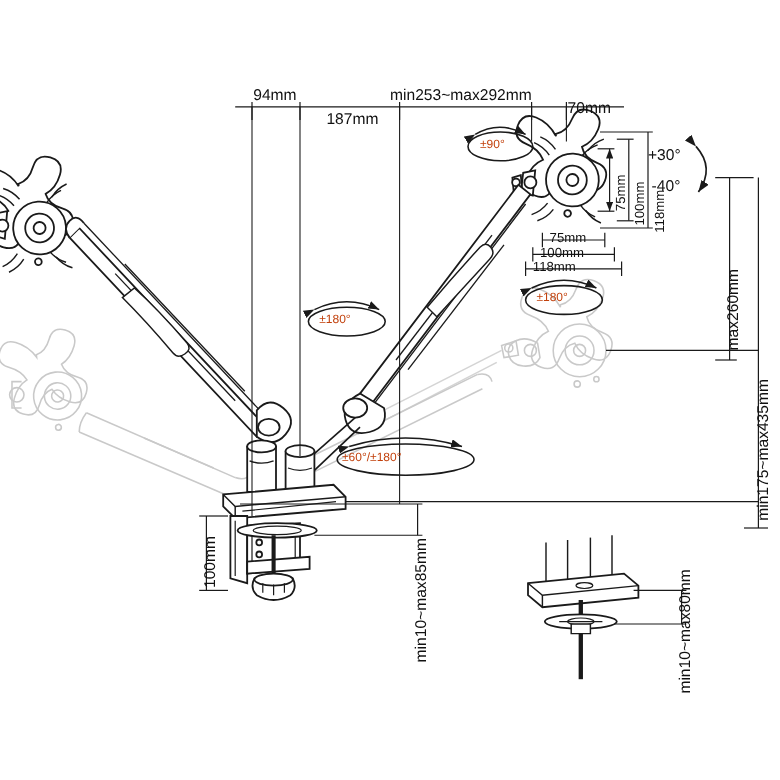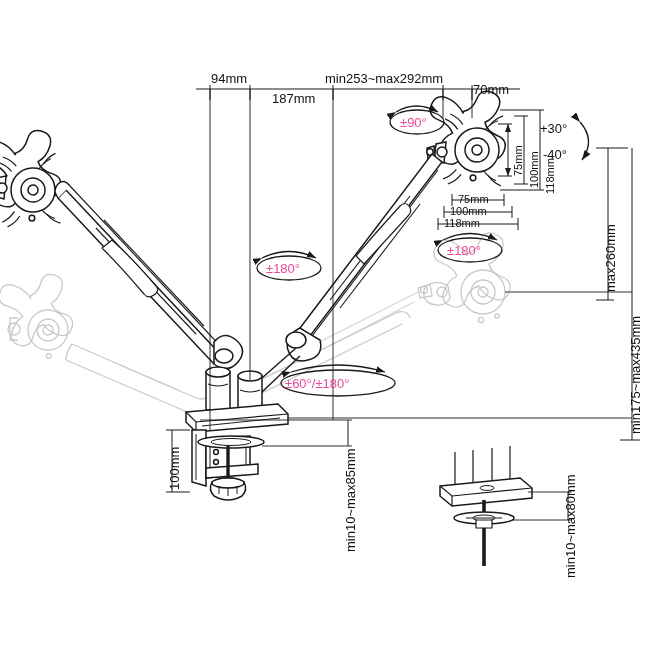--- a/index.html
+++ b/index.html
@@ -30,22 +30,22 @@
     white-space: nowrap;
     line-height: 1;
   }
   .lbl.vert {
     transform-origin: 0 0;
     transform: rotate(-90deg);
   }
   .rot-badge {
     position: absolute;
     font-family: "Liberation Sans", sans-serif;
-    font-size: 13px;
-    color: #ec4899;
+    font-size: 10px;
+    color: #c2410c;
     white-space: nowrap;
     line-height: 1;
   }
   .tiny { font-size: 11px; }
 </style>
 </head>
 <body>
 
 <div id="page">
 

